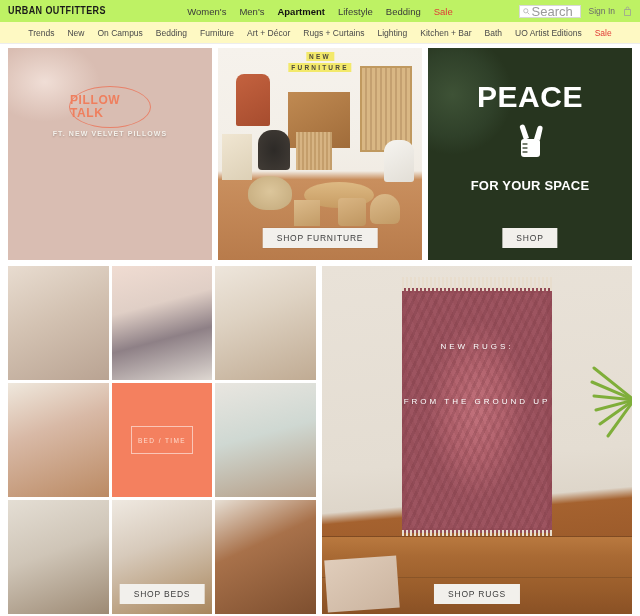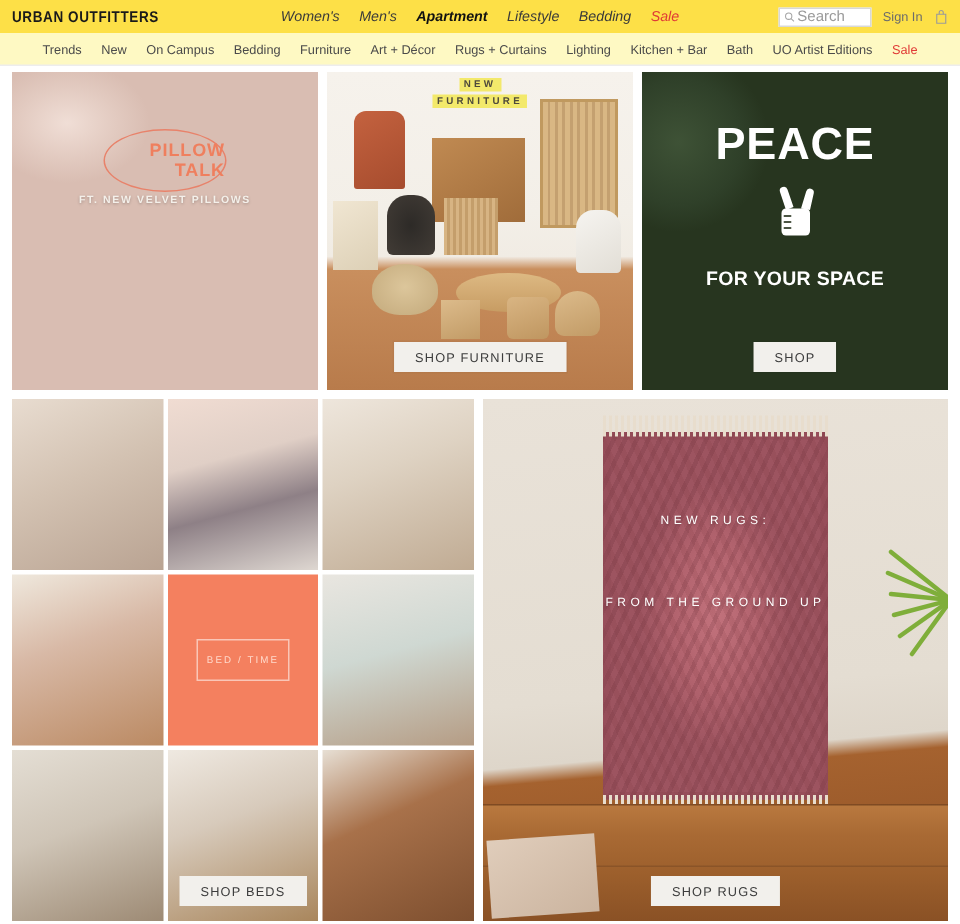--- a/index.html
+++ b/index.html
@@ -8,58 +8,58 @@
     background: #ffffff;
     font-family: "Liberation Sans", sans-serif;
     overflow: hidden;
   }
 
   
   .topbar {
     height: 22px;
     display: flex; align-items: center;
     padding: 0 8px;
-    background: #fde047;
+    background: #bef264;
     position: relative;
   }
   .logo {
     font-family: "Liberation Sans", sans-serif;
     font-size: 9px; font-weight: 700;
     letter-spacing: 0.4px;
     color: #1a1a1a;
     text-transform: uppercase;
     transform: scaleY(1.15);
   }
   .primary-nav {
     position: absolute; left: 0; right: 0;
     display: flex; justify-content: center; align-items: center;
     gap: 13px;
     pointer-events: none;
   }
   .primary-nav > * { pointer-events: auto; }
   .pnav-item {
-    font-size: 9.5px; color: #3a3a3a; white-space: nowrap; font-style: italic;
+    font-size: 9.5px; color: #3a3a3a; white-space: nowrap;
   }
   .pnav-item.active { font-weight: 700; color: #111; }
   .pnav-item.sale { color: #e03a36; }
 
   .header-right {
     margin-left: auto;
     display: flex; align-items: center; gap: 8px;
     z-index: 2;
   }
   .searchbox {
     width: 62px; height: 13px;
     border: 1px solid #d8d8d8;
     background: #fff;
     display: flex; align-items: center; gap: 2px;
     padding: 0 3px;
   }
   .searchbox .mag { flex: 0 0 auto; display: block; }
-  .search-ph { font-size: 10px; color: #9a9a9a; }
+  .search-ph { font-size: 13px; color: #9a9a9a; }
   .signin { font-size: 8.5px; color: #6b6b6b; white-space: nowrap; }
   .bag { display: block; }
 
   
   .subnav {
     height: 22px;
     display: flex; align-items: center; justify-content: center;
     gap: 13px;
     background: #fef9c3;
     border-bottom: 1px solid #ededed;
@@ -102,21 +102,21 @@
       radial-gradient(ellipse 80px 50px at 55% 92%, #d9825e 0%, #c96e4c 100%),
       linear-gradient(160deg, #efe6dd 0%, #e6dad0 45%, #ded2c7 100%);
   }
   .pillow-oval {
     position: absolute; left: 50%; top: 38px;
     transform: translateX(-50%);
     width: 82px; height: 42px;
     border: 1.6px solid #e8826a;
     border-radius: 50%;
     display: flex; flex-direction: column;
-    align-items: flex-end; justify-content: center;
+    align-items: flex-start; justify-content: center;
   }
   .pillow-oval span {
     color: #ef7f5e;
     font-size: 12px; font-weight: 700;
     letter-spacing: 0.6px; line-height: 1.05;
   }
   .pillow-sub {
     position: absolute; left: 50%; top: 82px;
     transform: translateX(-50%);
     color: #f4f0ea;

